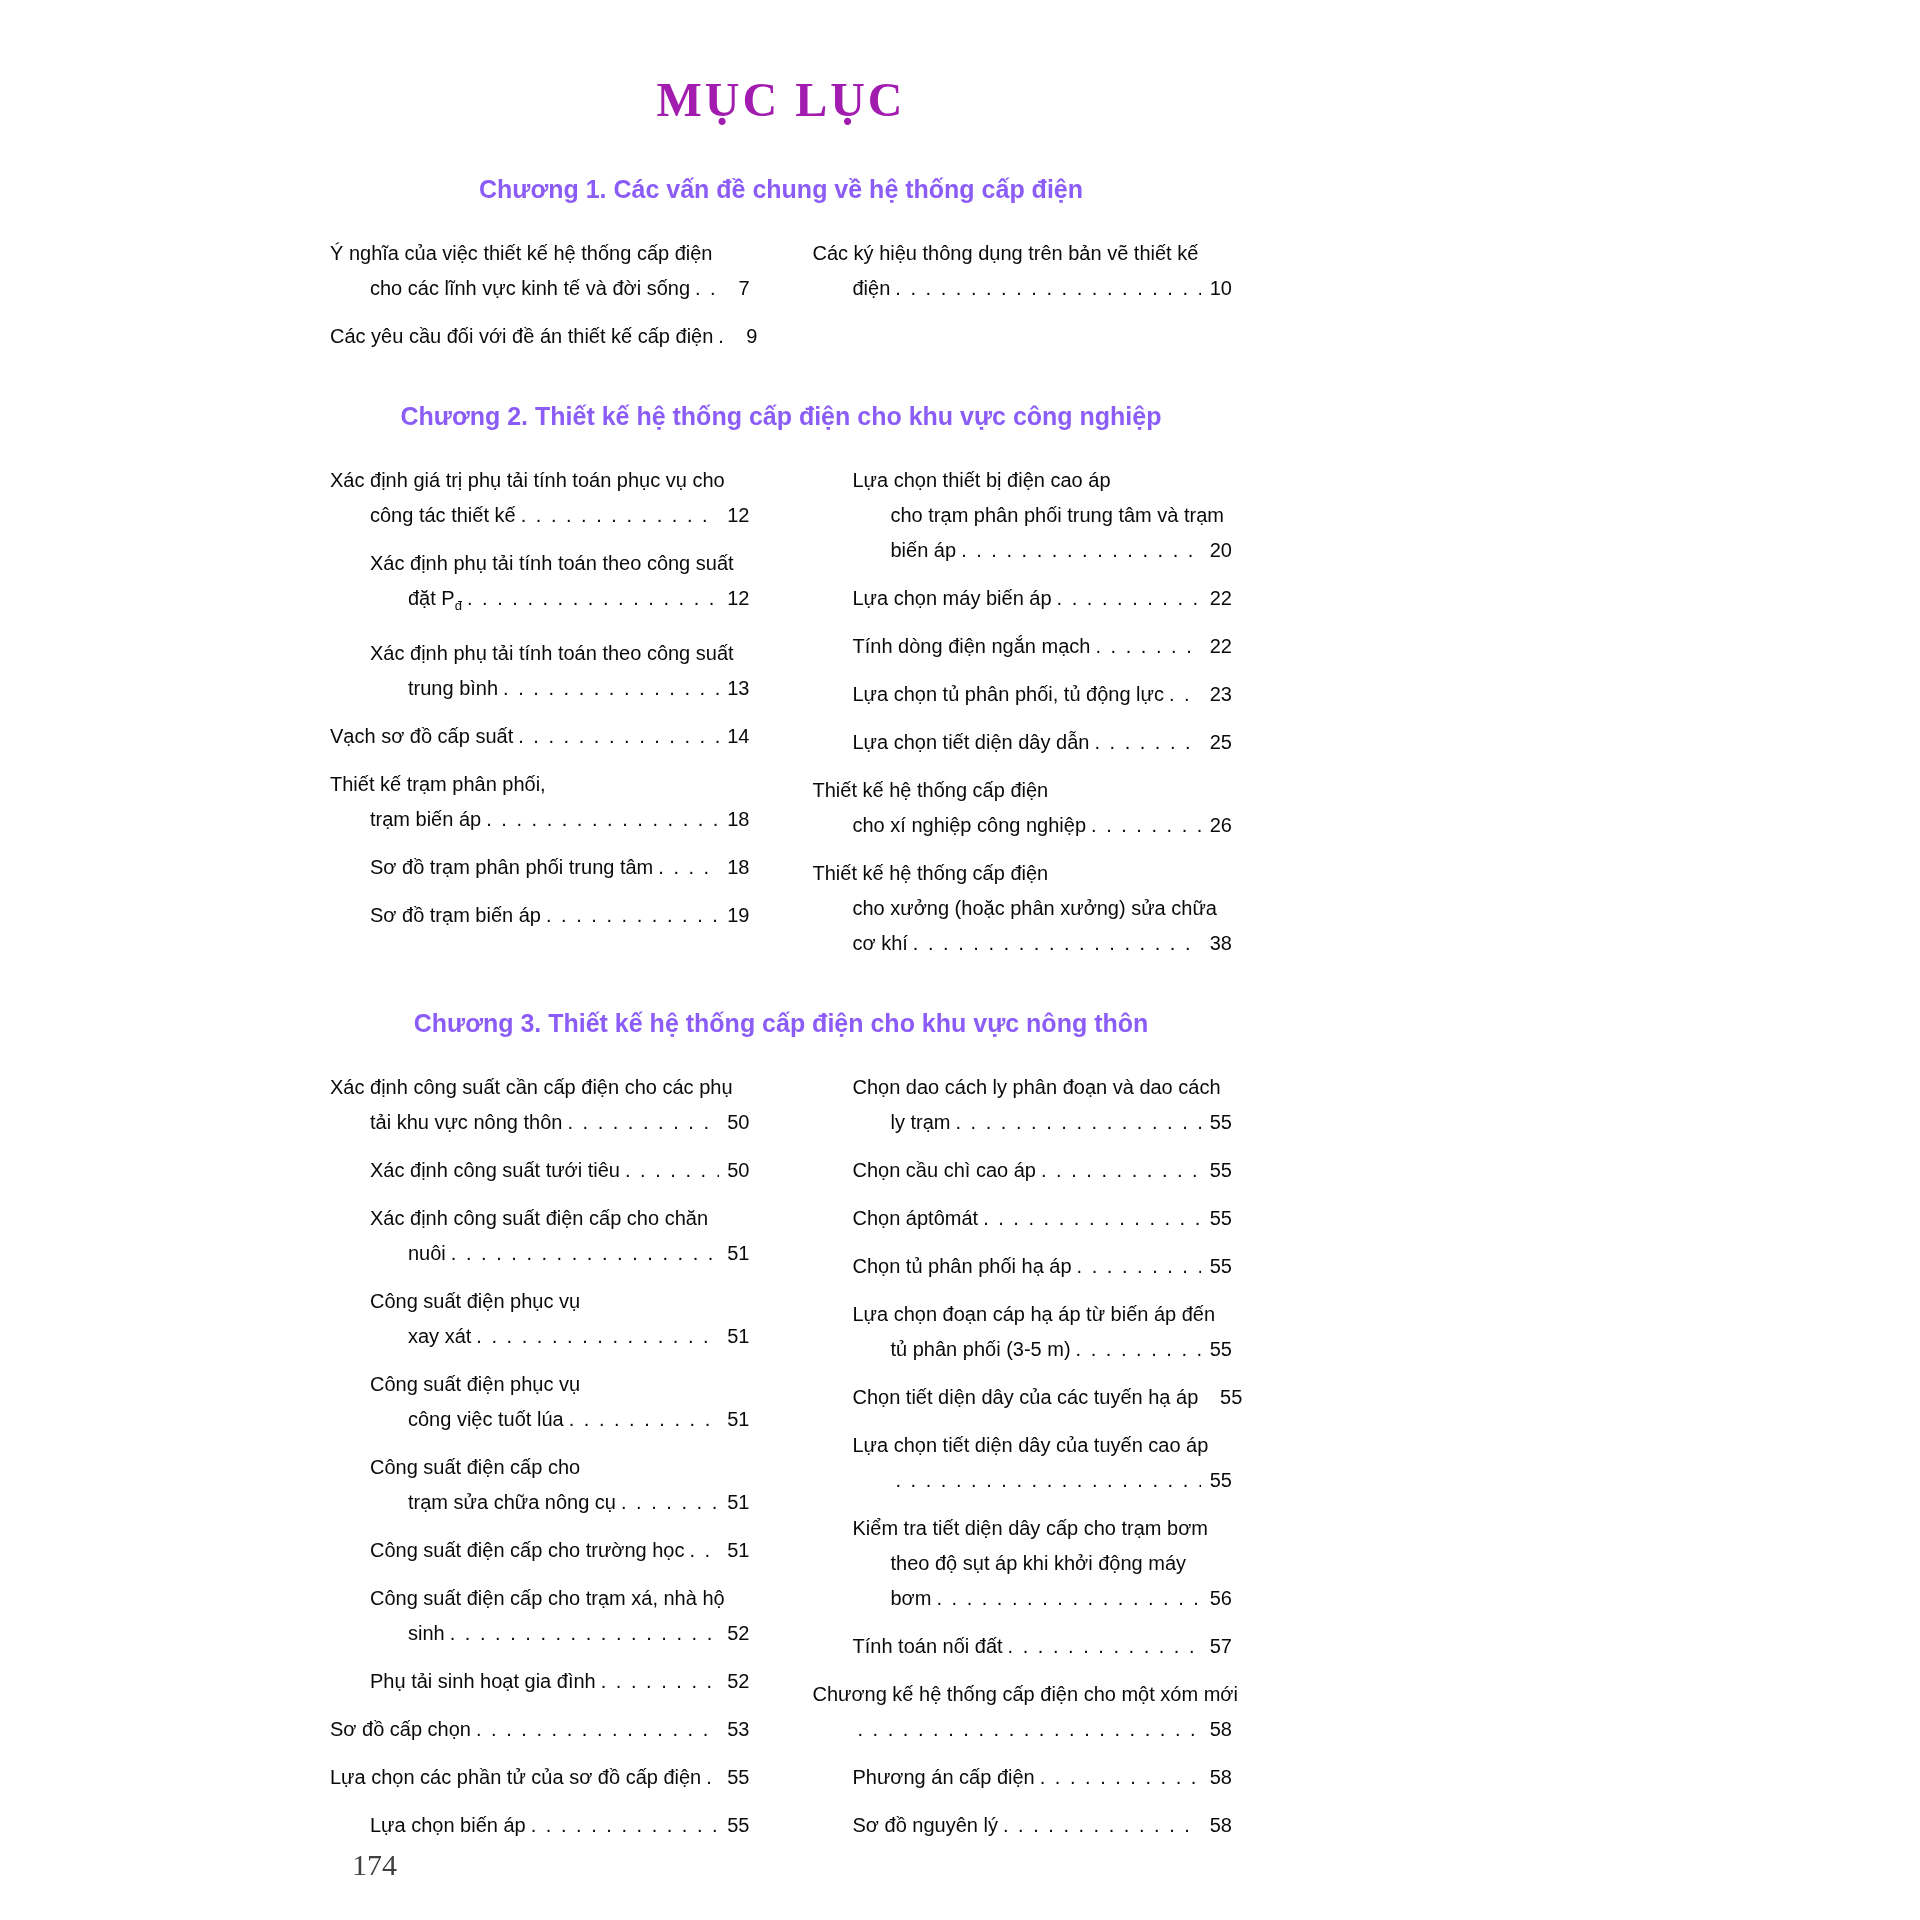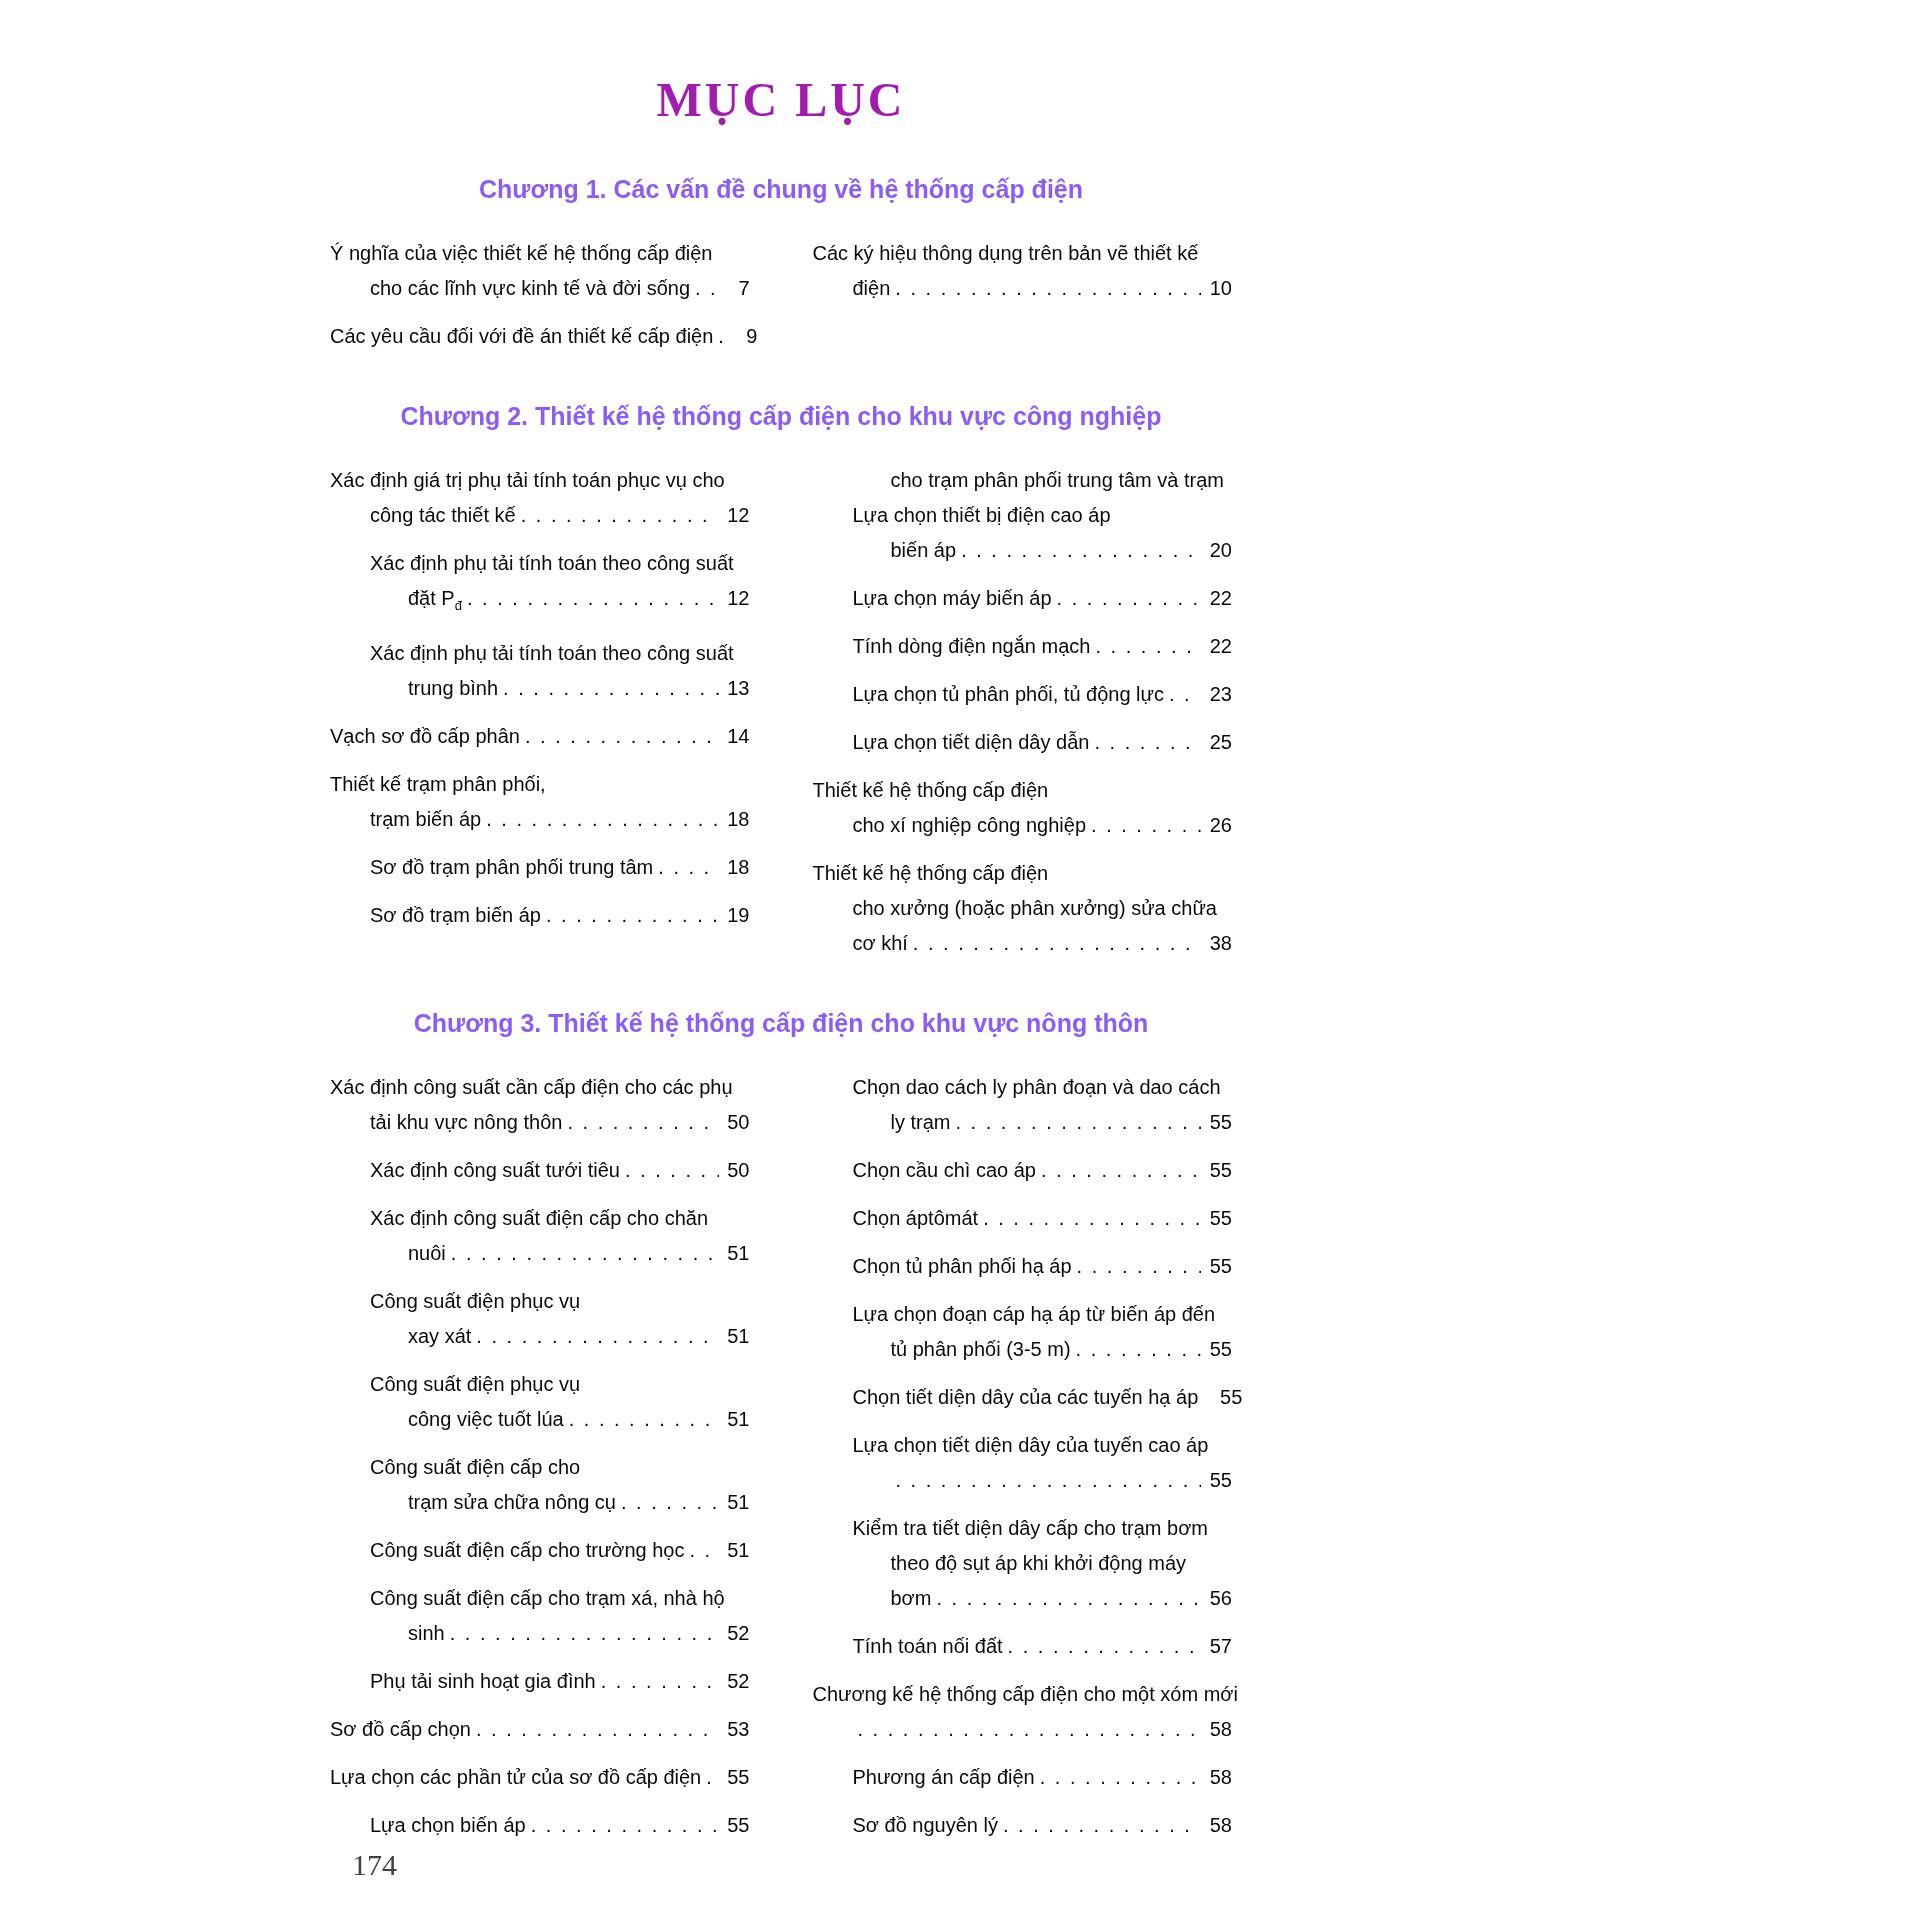--- a/index.html
+++ b/index.html
@@ -145,21 +145,21 @@
                 <span class="text">Xác định phụ tải tính toán theo công suất</span>
               </div>
               <div class="line indent-2">
                 <span class="text">trung bình</span>
                 <span class="leader dots"></span>
                 <span class="page-num">13</span>
               </div>
             </div>
             <div class="entry">
               <div class="line indent-0">
-                <span class="text">Vạch sơ đồ cấp phân</span>
+                <span class="text">Vạch sơ đồ cấp suất</span>
                 <span class="leader dots"></span>
                 <span class="page-num">14</span>
               </div>
             </div>
             <div class="entry">
               <div class="line indent-0">
                 <span class="text">Thiết kế trạm phân phối,</span>
               </div>
               <div class="line indent-1">
                 <span class="text">trạm biến áp</span>
@@ -177,25 +177,25 @@
             <div class="entry">
               <div class="line indent-1">
                 <span class="text">Sơ đồ trạm biến áp</span>
                 <span class="leader dots"></span>
                 <span class="page-num">19</span>
               </div>
             </div>
           </div>
           <div class="column">
             <div class="entry">
+              <div class="line indent-1">
+                <span class="text">Lựa chọn thiết bị điện cao áp</span>
+              </div>
               <div class="line indent-2">
                 <span class="text">cho trạm phân phối trung tâm và trạm</span>
-              </div>
-              <div class="line indent-1">
-                <span class="text">Lựa chọn thiết bị điện cao áp</span>
               </div>
               <div class="line indent-2">
                 <span class="text">biến áp</span>
                 <span class="leader dots"></span>
                 <span class="page-num">20</span>
               </div>
             </div>
             <div class="entry">
               <div class="line indent-1">
                 <span class="text">Lựa chọn máy biến áp</span>

